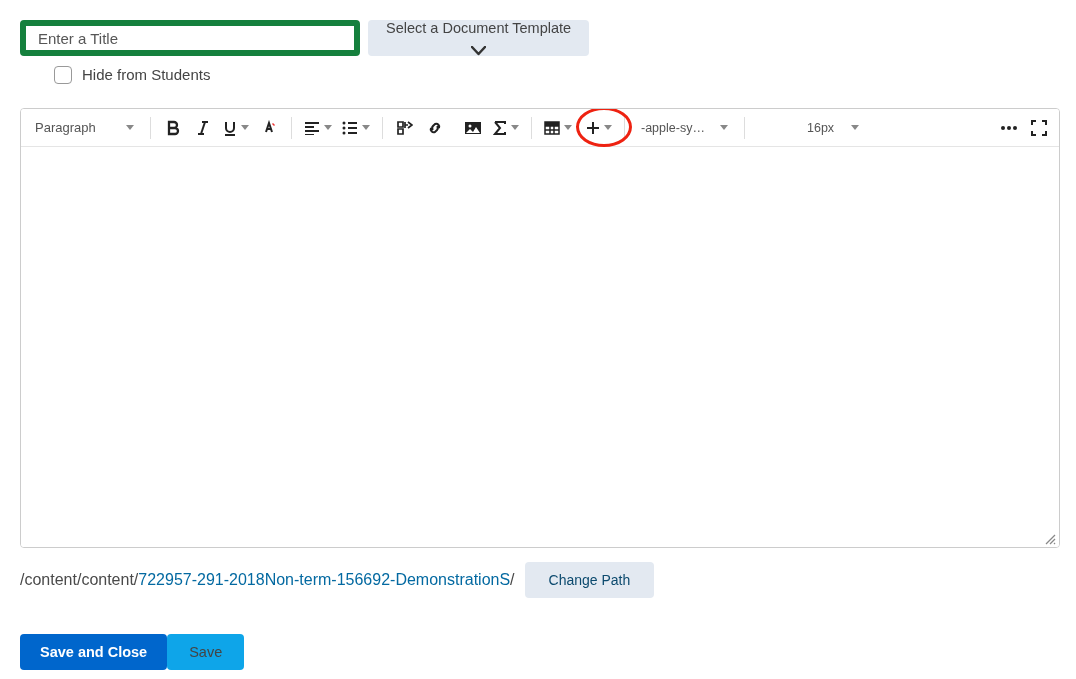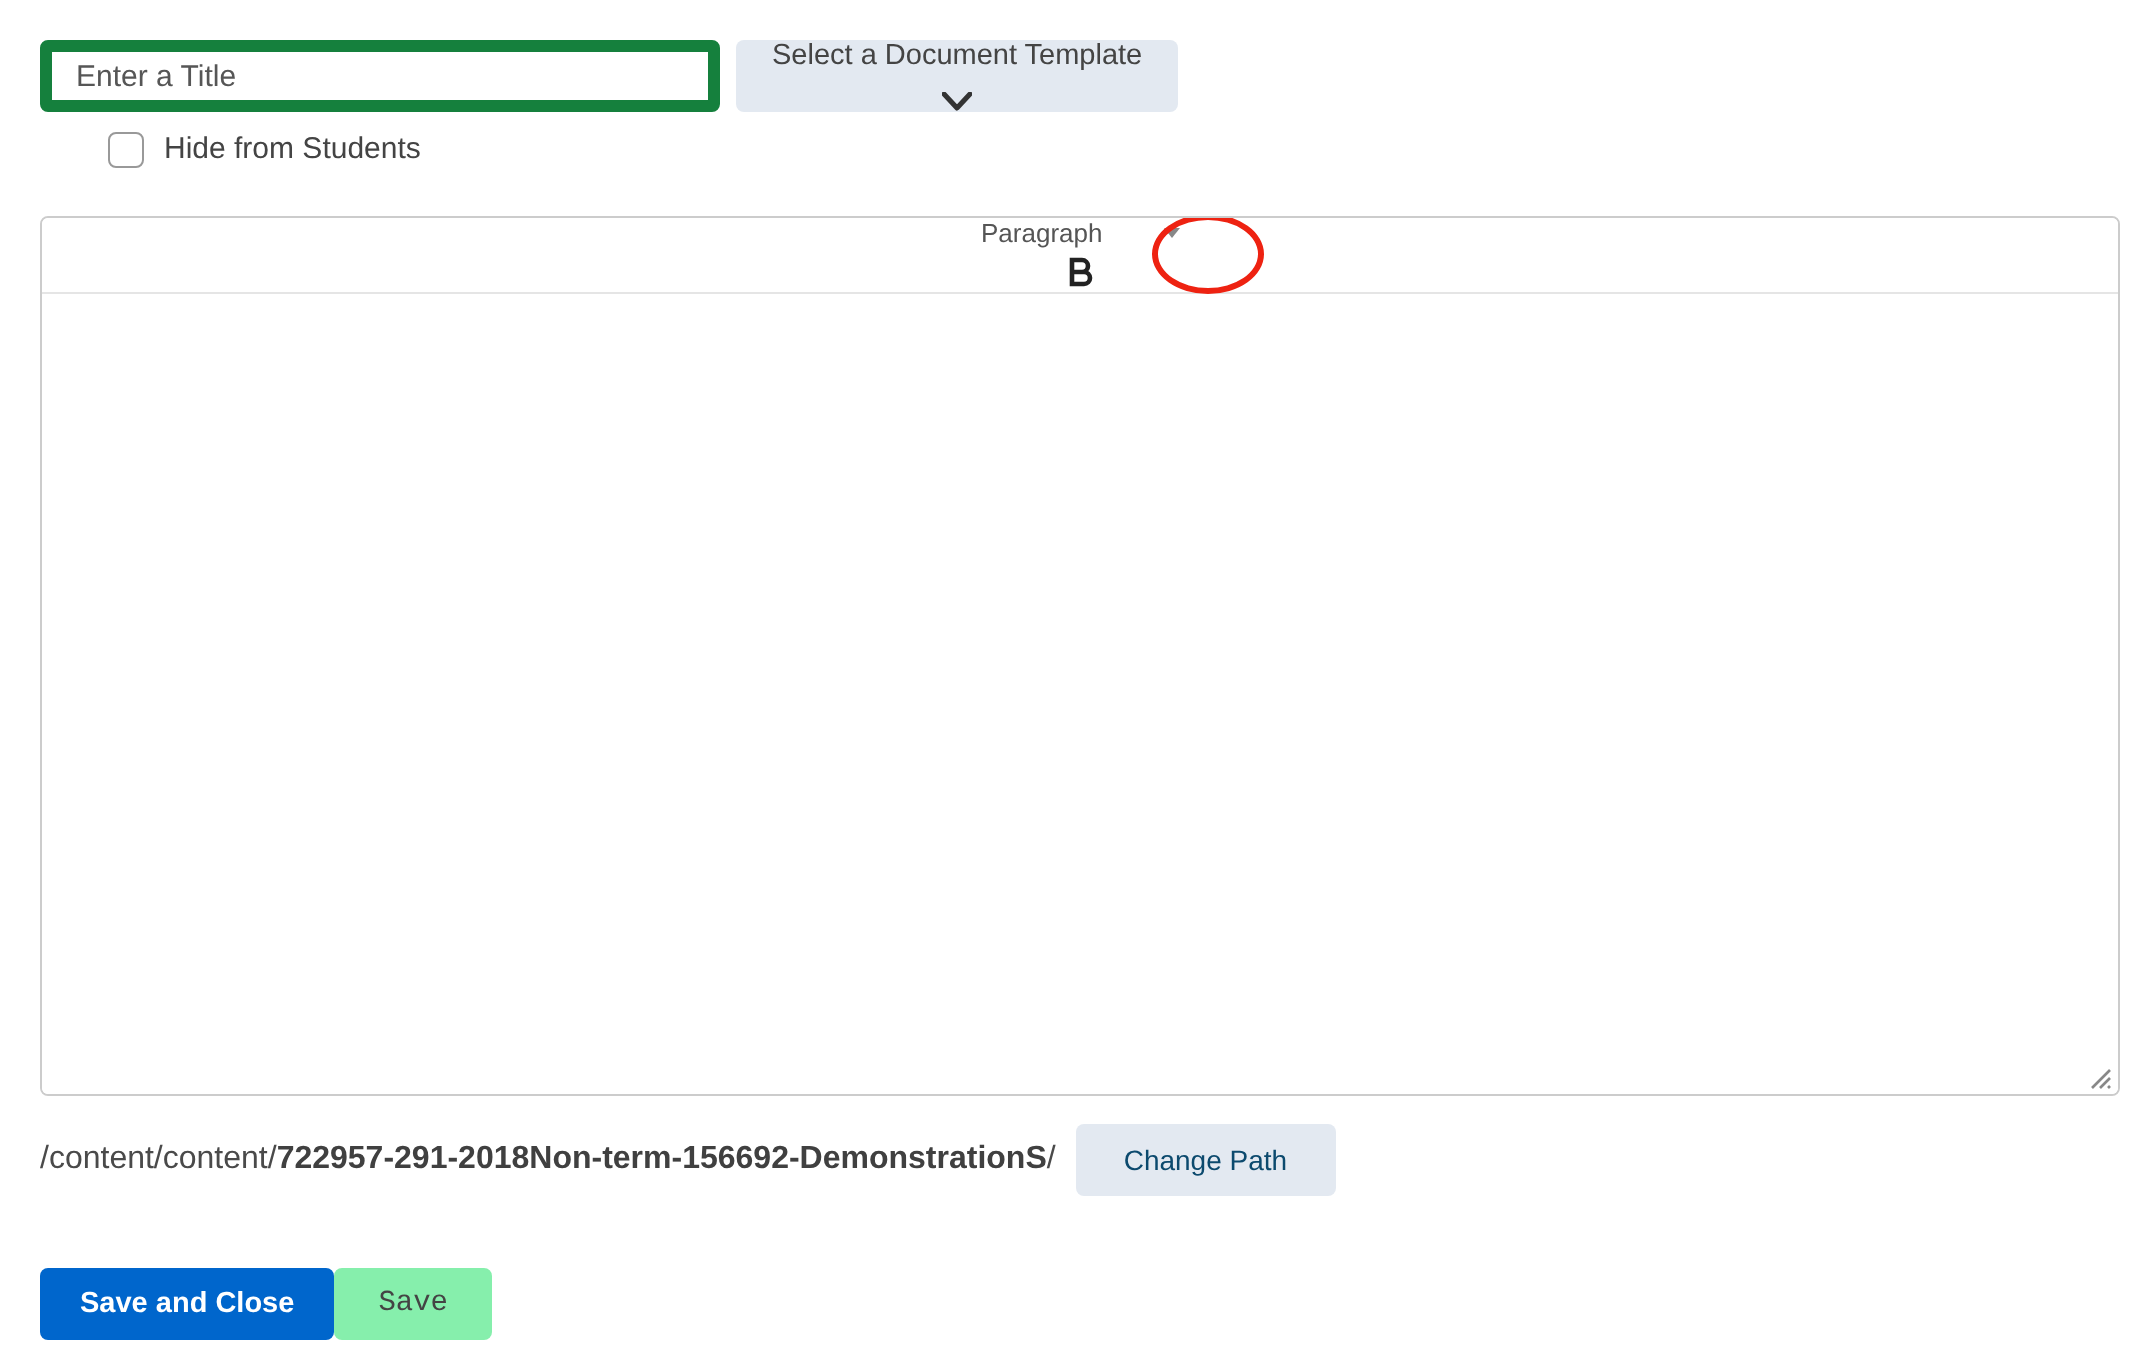--- a/index.html
+++ b/index.html
@@ -31,21 +31,21 @@
   }
   .hide-label { font-size: 15px; color: #444; }
 
   .editor-wrap {
     border: 1px solid #ccc; border-radius: 4px; overflow: hidden;
     position: relative; width: 1040px;
   }
   .toolbar {
     display: flex; align-items: center; height: 38px;
     padding: 0 6px; background: #fff;
-    border-bottom: 1px solid #e5e5e5; gap: 2px; position: relative; flex-direction: column;
+    border-bottom: 1px solid #e5e5e5; gap: 2px; position: relative;
   }
   .sep { width: 1px; background: #ddd; height: 22px; margin: 0 6px; }
   .tb-btn {
     display: flex; align-items: center; justify-content: center;
     min-width: 28px; height: 28px; padding: 0 4px; border: none; background: transparent;
     cursor: pointer; color: #333; border-radius: 3px;
   }
   .tb-select {
     display: flex; align-items: center; font-size: 13px; color: #555;
     padding: 0 8px; gap: 9px; cursor: pointer; height: 28px;
@@ -62,34 +62,34 @@
   .editor-area { height: 400px; background: #fff; position: relative; }
   .resize { position: absolute; right: 3px; bottom: 2px; color: #888; cursor:nwse-resize;}
 
   .red-circle {
     position: absolute; left: 555px; top: -2px; width: 56px; height: 40px;
     border: 3px solid #e21; border-radius: 50%; pointer-events: none;
   }
 
   .path-row { display: flex; align-items: center; gap: 10px; margin-top: 14px; }
   .path-text { font-size: 16px; color: #4a4a4a; }
-  .path-text strong { font-weight: 700; color: #404040; }
+  .path-text strong { font-weight: 400; color: #0369a1; }
   .change-path {
     background: #e3e9f1; border: none; border-radius: 4px;
     padding: 10px 24px; font-size: 14px; color: #0c4a6e; cursor: pointer;
   }
 
   .bottom-row { display: flex; margin-top: 36px; }
   .btn-primary {
     background: #0066cc; color: #fff; border: none; border-radius: 4px;
     padding: 10px 20px; font-size: 14.5px; font-weight: 600; cursor: pointer;
   }
   .btn-secondary {
-    background: #86efac; color: #444; border: none; border-radius: 4px;
-    padding: 10px 22px; font-size: 14.5px; cursor: pointer; font-family: Liberation Mono, monospace;
+    background: #0ea5e9; color: #444; border: none; border-radius: 4px;
+    padding: 10px 22px; font-size: 14.5px; cursor: pointer;
   }
   svg { display:block; }
 </style>
 </head>
 <body>
 
 <div class="top-row">
   <input class="title-input" type="text" placeholder="Enter a Title" style="">
   <button class="template-btn">
     <span>Select a Document Template</span>

